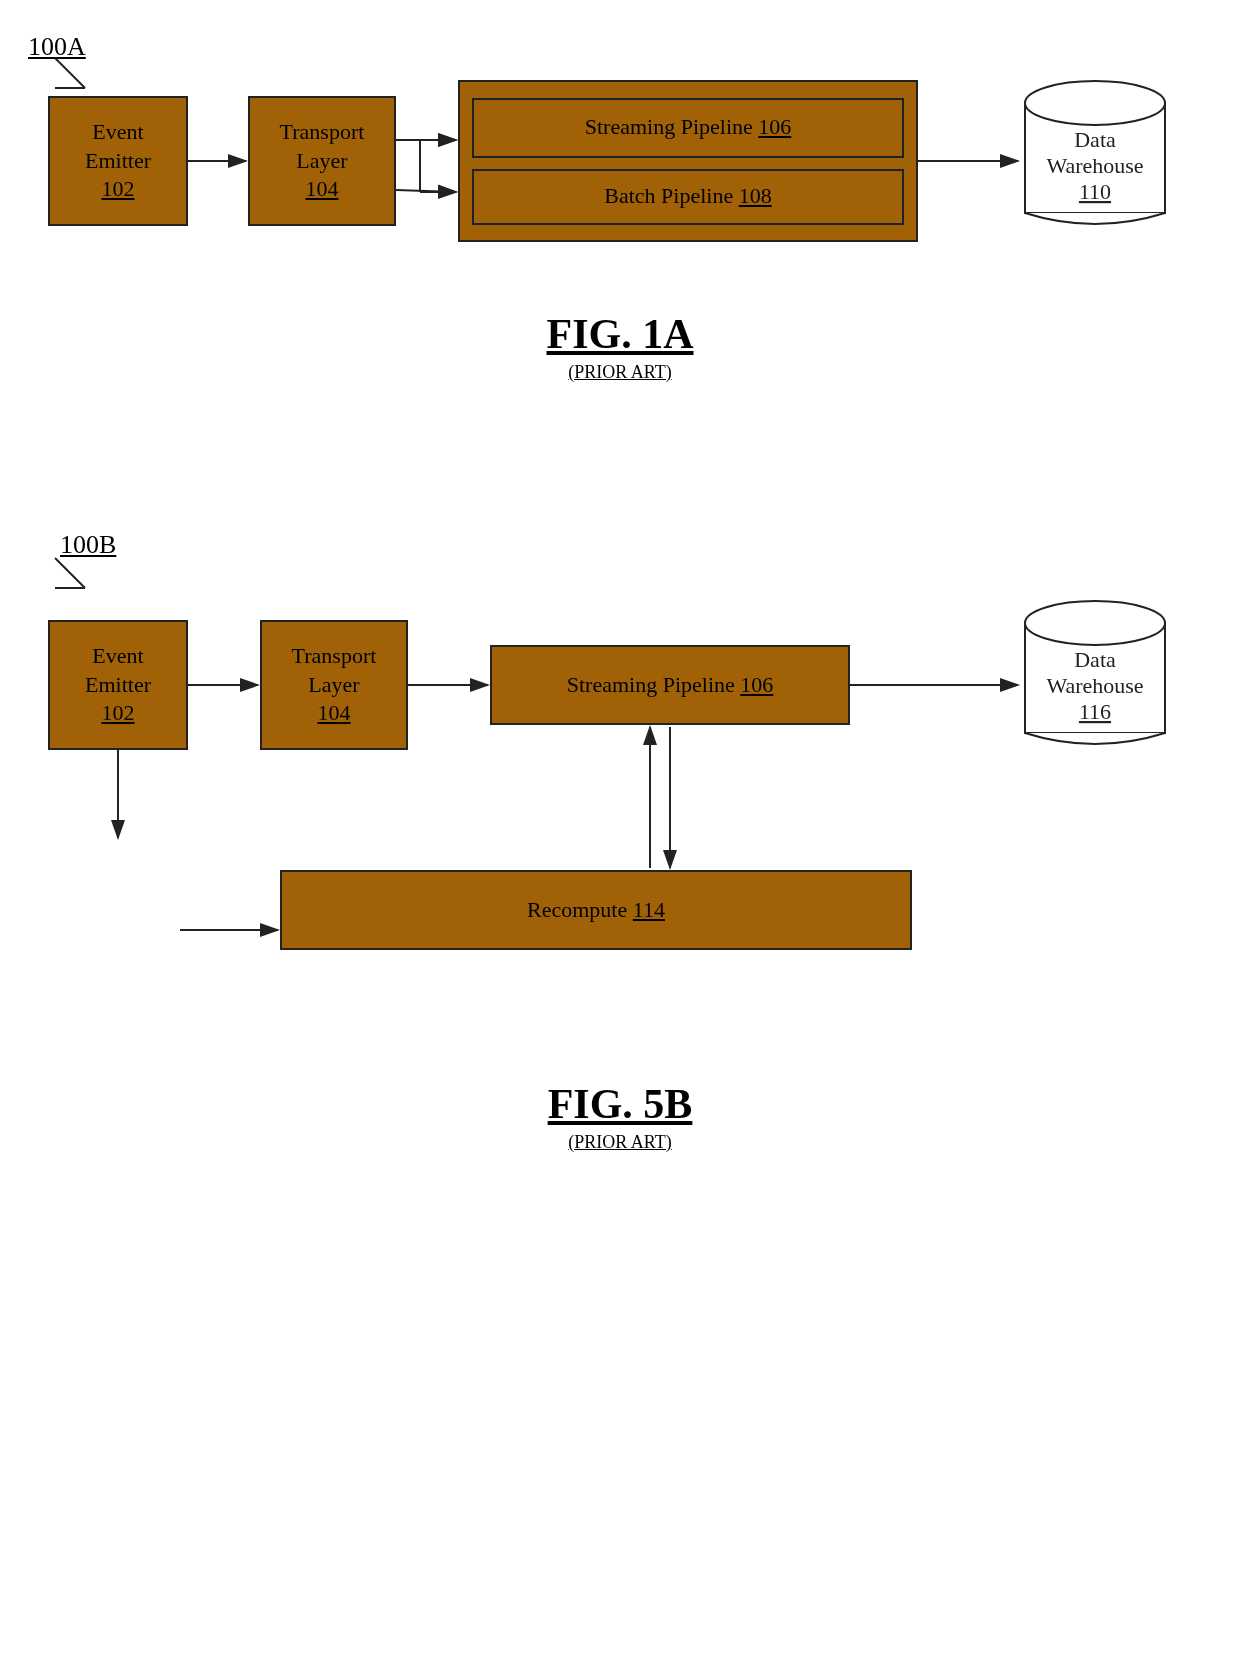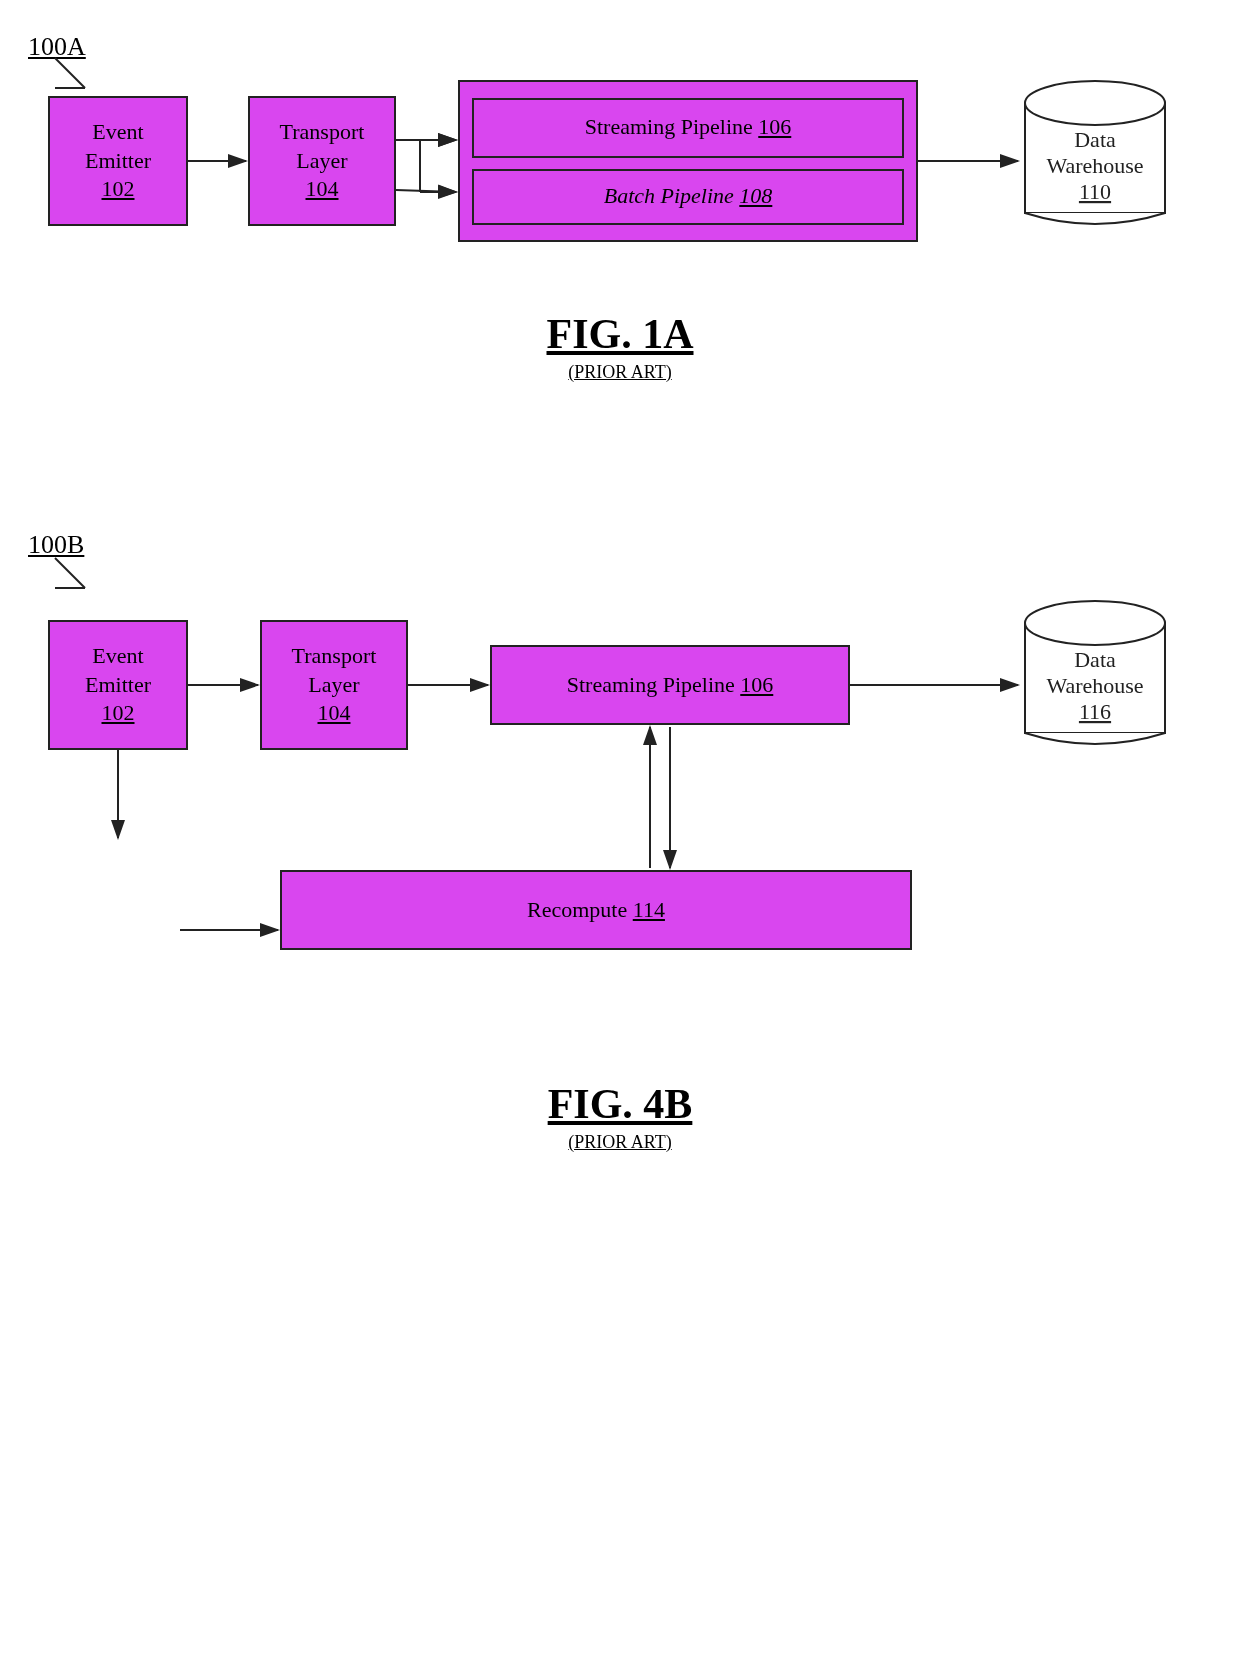--- a/index.html
+++ b/index.html
@@ -16,21 +16,21 @@
       width: 1240px;
       min-height: 1679px;
       position: relative;
       padding: 24px;
     }
 
     
     .box {
       position: absolute;
       border: 2px solid #222;
-      background: #d946ef;
+      background: #a16207;
       display: flex;
       flex-direction: column;
       align-items: center;
       justify-content: center;
       text-align: center;
       font-size: 22px;
       line-height: 1.3;
     }
 
     .box .ref {
@@ -95,21 +95,21 @@
     <span>Layer</span>
     <span class="ref">104</span>
   </div>
 
   <div class="box" style="left:458px; top:80px; width:460px; height:162px; flex-direction:column; justify-content:space-around; padding:10px 12px;">
 
     <div class="box" style="position:relative; left:unset; top:unset; width:100%; height:60px; border:2px solid #222;">
       <span>Streaming Pipeline <span class="ref">106</span></span>
     </div>
 
-    <div class="box" style="position:relative; left:unset; top:unset; width:100%; height:56px; border:2px solid #222;font-style:italic;">
+    <div class="box" style="position:relative; left:unset; top:unset; width:100%; height:56px; border:2px solid #222;">
       <span>Batch Pipeline <span class="ref">108</span></span>
     </div>
   </div>
 
   <div class="cylinder-container" style="left:1020px; top:75px; width:150px; height:170px;">
     <svg width="150" height="170">
 
       <rect x="5" y="28" width="140" height="110" fill="white" stroke="#222" stroke-width="2"></rect>
 
       <ellipse cx="75" cy="28" rx="70" ry="22" fill="white" stroke="#222" stroke-width="2"></ellipse>
@@ -142,21 +142,21 @@
 
     <line x1="918" y1="161" x2="1018" y2="161" stroke="#222" stroke-width="2" marker-end="url(#arrow1)"></line>
   </svg>
 
   <div class="fig-caption" style="top:310px;">
     <div class="fig-name">FIG. 1A</div>
     <div class="fig-sub">(PRIOR ART)</div>
   </div>
 
   <div style="position:absolute; top:530px; left:28px;">
-    <span style="font-size:26px; text-decoration:underline;">100B</span>
+    <span style="font-size:26px; text-decoration:underline;margin-left:32px;">100B</span>
   </div>
 
   <svg style="position:absolute;top:520px;left:0;width:200px;height:80px;pointer-events:none;">
     <line x1="55" y1="38" x2="85" y2="68" stroke="#222" stroke-width="2"></line>
     <line x1="55" y1="68" x2="85" y2="68" stroke="#222" stroke-width="2"></line>
   </svg>
 
   <div class="box" style="left:48px; top:620px; width:140px; height:130px;">
     <span>Event</span>
     <span>Emitter</span>
@@ -208,17 +208,17 @@
     <line x1="118" y1="750" x2="118" y2="838" stroke="#222" stroke-width="2" marker-end="url(#arrow2)"></line>
 
     <line x1="180" y1="930" x2="278" y2="930" stroke="#222" stroke-width="2" marker-end="url(#arrow2)"></line>
 
     <line x1="670" y1="727" x2="670" y2="868" stroke="#222" stroke-width="2" marker-end="url(#arrow2)"></line>
 
     <line x1="650" y1="868" x2="650" y2="727" stroke="#222" stroke-width="2" marker-end="url(#arrow2)"></line>
   </svg>
 
   <div class="fig-caption" style="top:1080px;">
-    <div class="fig-name">FIG. 4B</div>
+    <div class="fig-name">FIG. 5B</div>
     <div class="fig-sub">(PRIOR ART)</div>
   </div>
 
 </div>
 
 </body></html>

